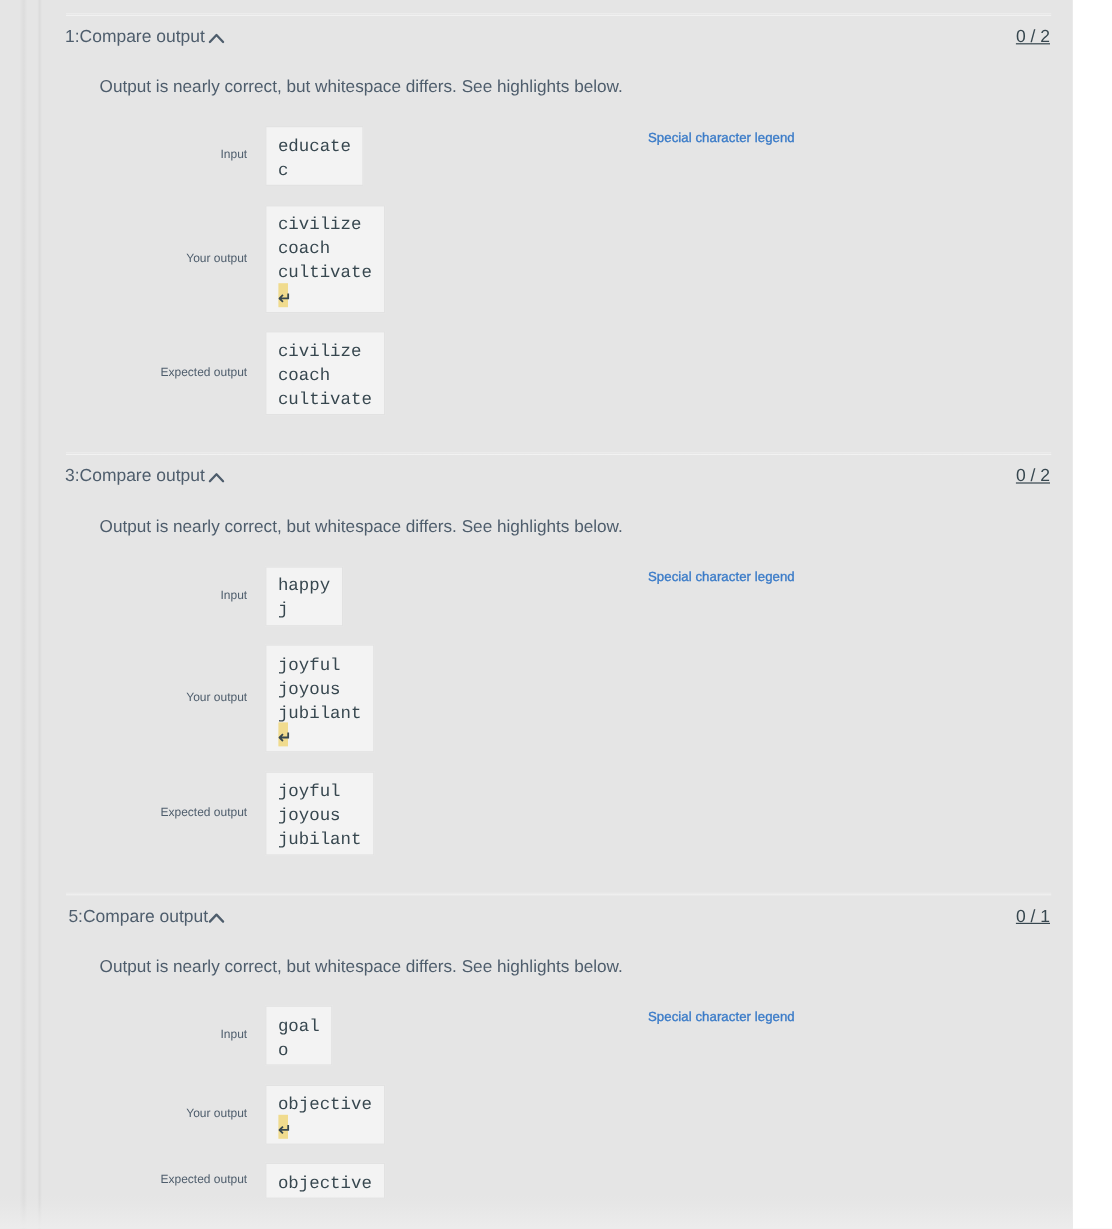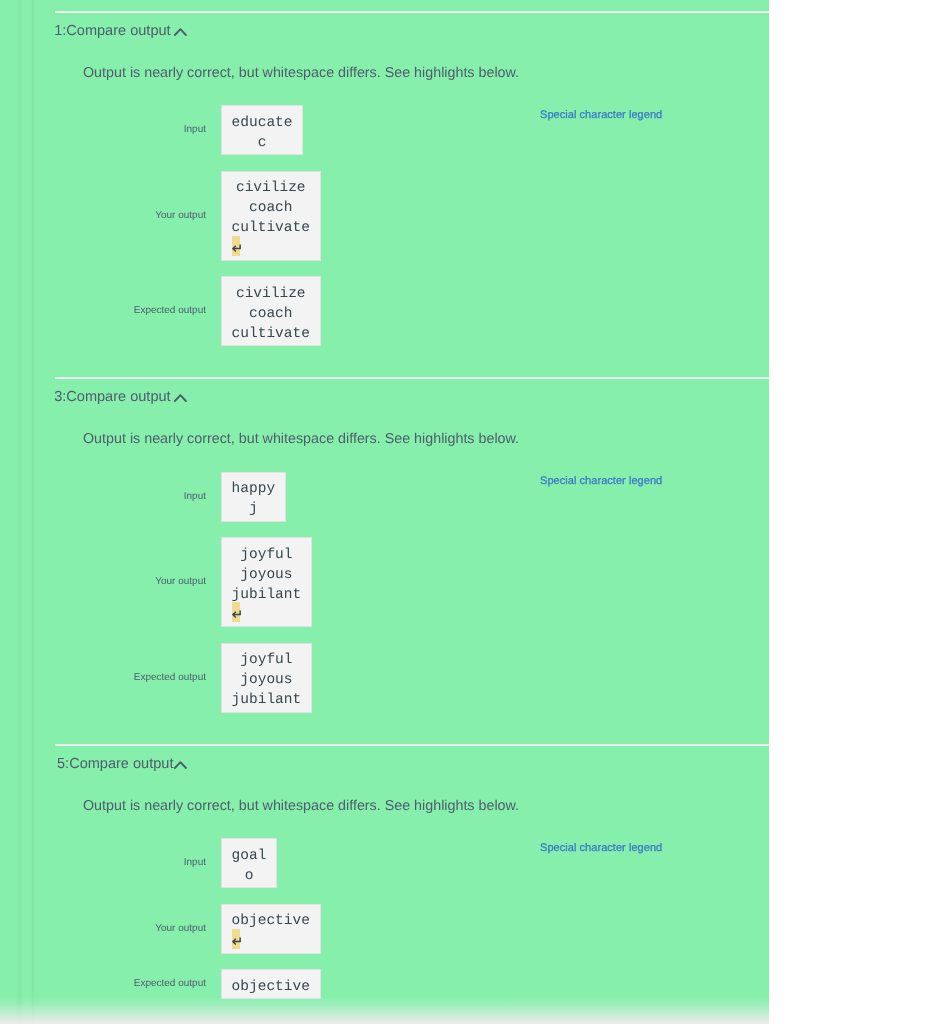--- a/index.html
+++ b/index.html
@@ -5,21 +5,21 @@
 <style>
   *{box-sizing:border-box;}
   html,body{margin:0;padding:0;}
   body{
     width:927px;height:1024px;background:#ffffff;
     font-family:"Liberation Sans",sans-serif;
     overflow:hidden;
     -webkit-font-smoothing:antialiased;
     text-rendering:geometricPrecision;
   }
-  .page{position:relative;width:769px;height:1024px;background:#86efac;overflow:hidden;}
+  .page{position:relative;width:894px;height:1024px;background:#e5e5e5;overflow:hidden;}
 
   .shadow{position:absolute;top:0;height:1024px;}
   .sh-l1{left:16px;width:7px;background:linear-gradient(to right,rgba(0,0,0,0) 0%,rgba(0,0,0,0.035) 55%,rgba(0,0,0,0) 100%);}
   .sh-l2{left:31px;width:4px;background:linear-gradient(to right,rgba(0,0,0,0) 0%,rgba(0,0,0,0.045) 50%,rgba(0,0,0,0) 100%);}
   .sh-r1{left:894px;width:7px;background:linear-gradient(to right,rgba(0,0,0,0) 0%,rgba(0,0,0,0.030) 55%,rgba(0,0,0,0) 100%);}
   .sh-r2{left:906px;width:7px;background:linear-gradient(to right,rgba(0,0,0,0) 0%,rgba(0,0,0,0.042) 45%,rgba(0,0,0,0) 100%);}
 
   .bottom-fade{position:absolute;left:0;top:996px;width:927px;height:28px;
     background:linear-gradient(to bottom,rgba(236,236,236,0) 0%,rgba(236,236,236,0.18) 28%,rgba(236,236,236,0.55) 60%,rgba(236,236,236,0.85) 85%,rgba(236,236,236,1) 100%);}
 
@@ -29,21 +29,21 @@
   .chev{position:absolute;}
   .hdr-score{position:absolute;font-size:14.6px;line-height:16px;color:#37474f;white-space:nowrap;text-align:right;text-decoration:underline;}
 
   .msg{position:absolute;font-size:14.3px;line-height:16px;color:#4e5d6c;white-space:nowrap;}
   .legend-link{position:absolute;font-size:11px;line-height:13px;color:#3a7bc8;white-space:nowrap;cursor:pointer;font-weight:400;letter-spacing:0.05px;margin-top:40px;-webkit-text-stroke:0.28px #3a7bc8;}
 
   .row-label{position:absolute;font-size:10px;line-height:16px;color:#4e5d6c;text-align:right;white-space:nowrap;}
   .codebox{position:absolute;background:#f3f3f3;border:1px solid #e2e2e2;
            font-family:"Liberation Mono",monospace;font-size:14.5px;color:#37474f;
            padding:4px 9.6px;line-height:20px;white-space:pre;}
-  .codebox .ln{height:20px;line-height:20px;position:relative;text-align:center;}
+  .codebox .ln{height:20px;line-height:20px;position:relative;}
   .codebox .tx{position:relative;top:2.5px;display:inline-block;}
   .hl{background:#f0db8e;display:block;position:absolute;left:0;top:0;width:8.8px;height:20px;line-height:20px;text-align:left;}
   .hl svg{position:absolute;left:0;top:0;}
 </style>
 </head>
 <body>
 
 <div class="page">
   <div class="shadow sh-l1"></div>
   <div class="shadow sh-l2"></div>

